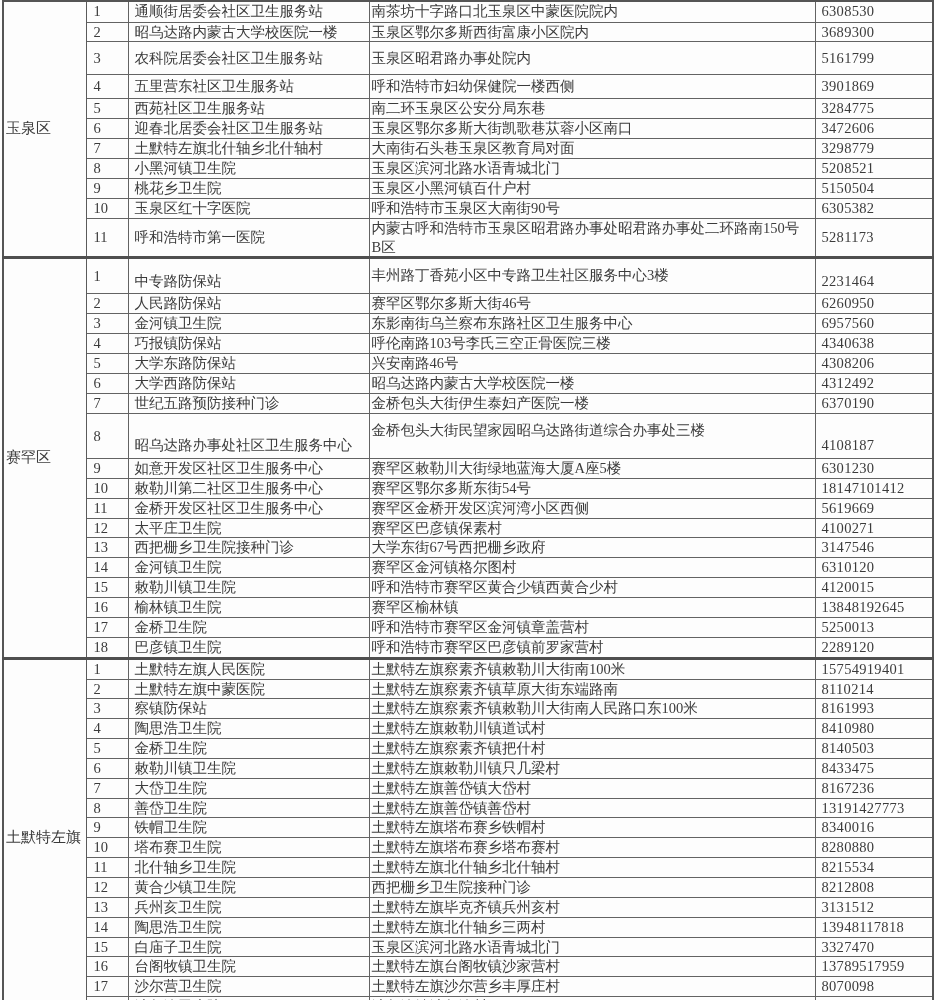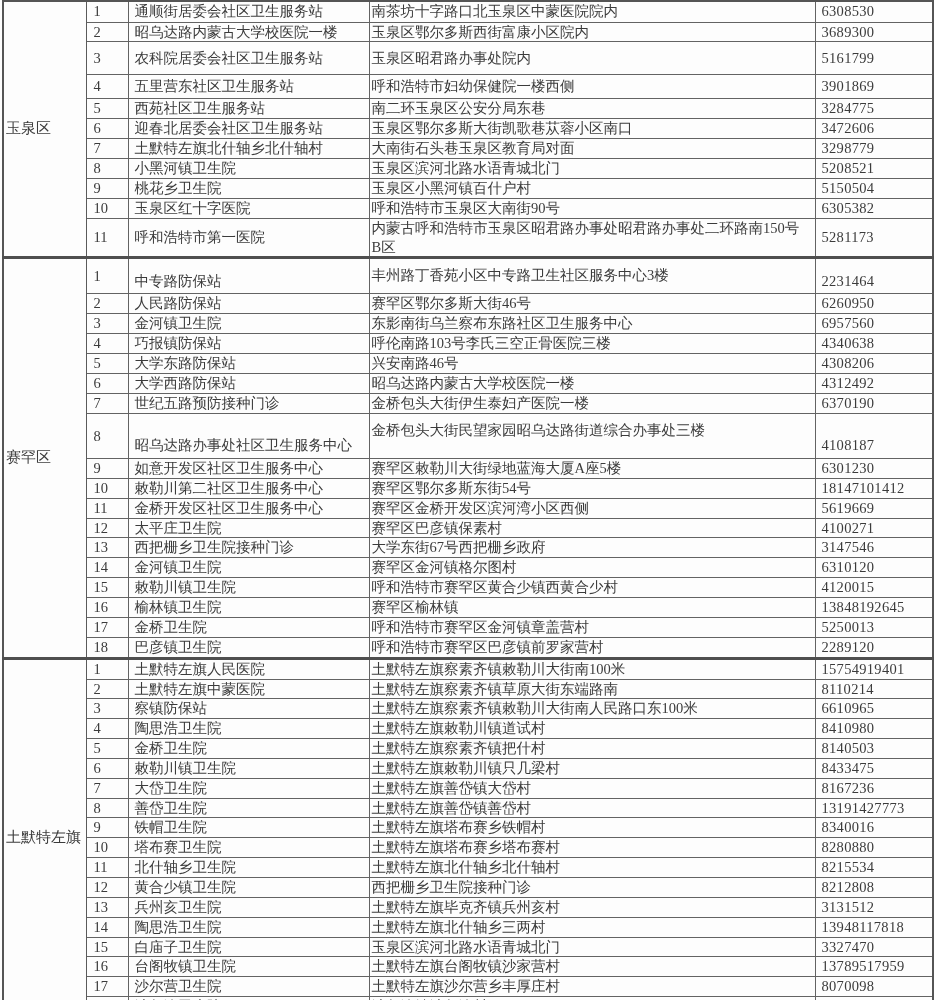--- a/index.html
+++ b/index.html
@@ -240,21 +240,21 @@
         <tr style="height: 19px;">
           <td class="no">2</td>
           <td class="name">土默特左旗中蒙医院</td>
           <td class="address">土默特左旗察素齐镇草原大街东端路南</td>
           <td class="phone">8110214</td>
         </tr>
         <tr style="height: 19px;">
           <td class="no">3</td>
           <td class="name">察镇防保站</td>
           <td class="address">土默特左旗察素齐镇敕勒川大街南人民路口东100米</td>
-          <td class="phone">6610965</td>
+          <td class="phone">8161993</td>
         </tr>
         <tr style="height: 19px;">
           <td class="no">4</td>
           <td class="name">陶思浩卫生院</td>
           <td class="address">土默特左旗敕勒川镇道试村</td>
           <td class="phone">8410980</td>
         </tr>
         <tr style="height: 19px;">
           <td class="no">5</td>
           <td class="name">金桥卫生院</td>

